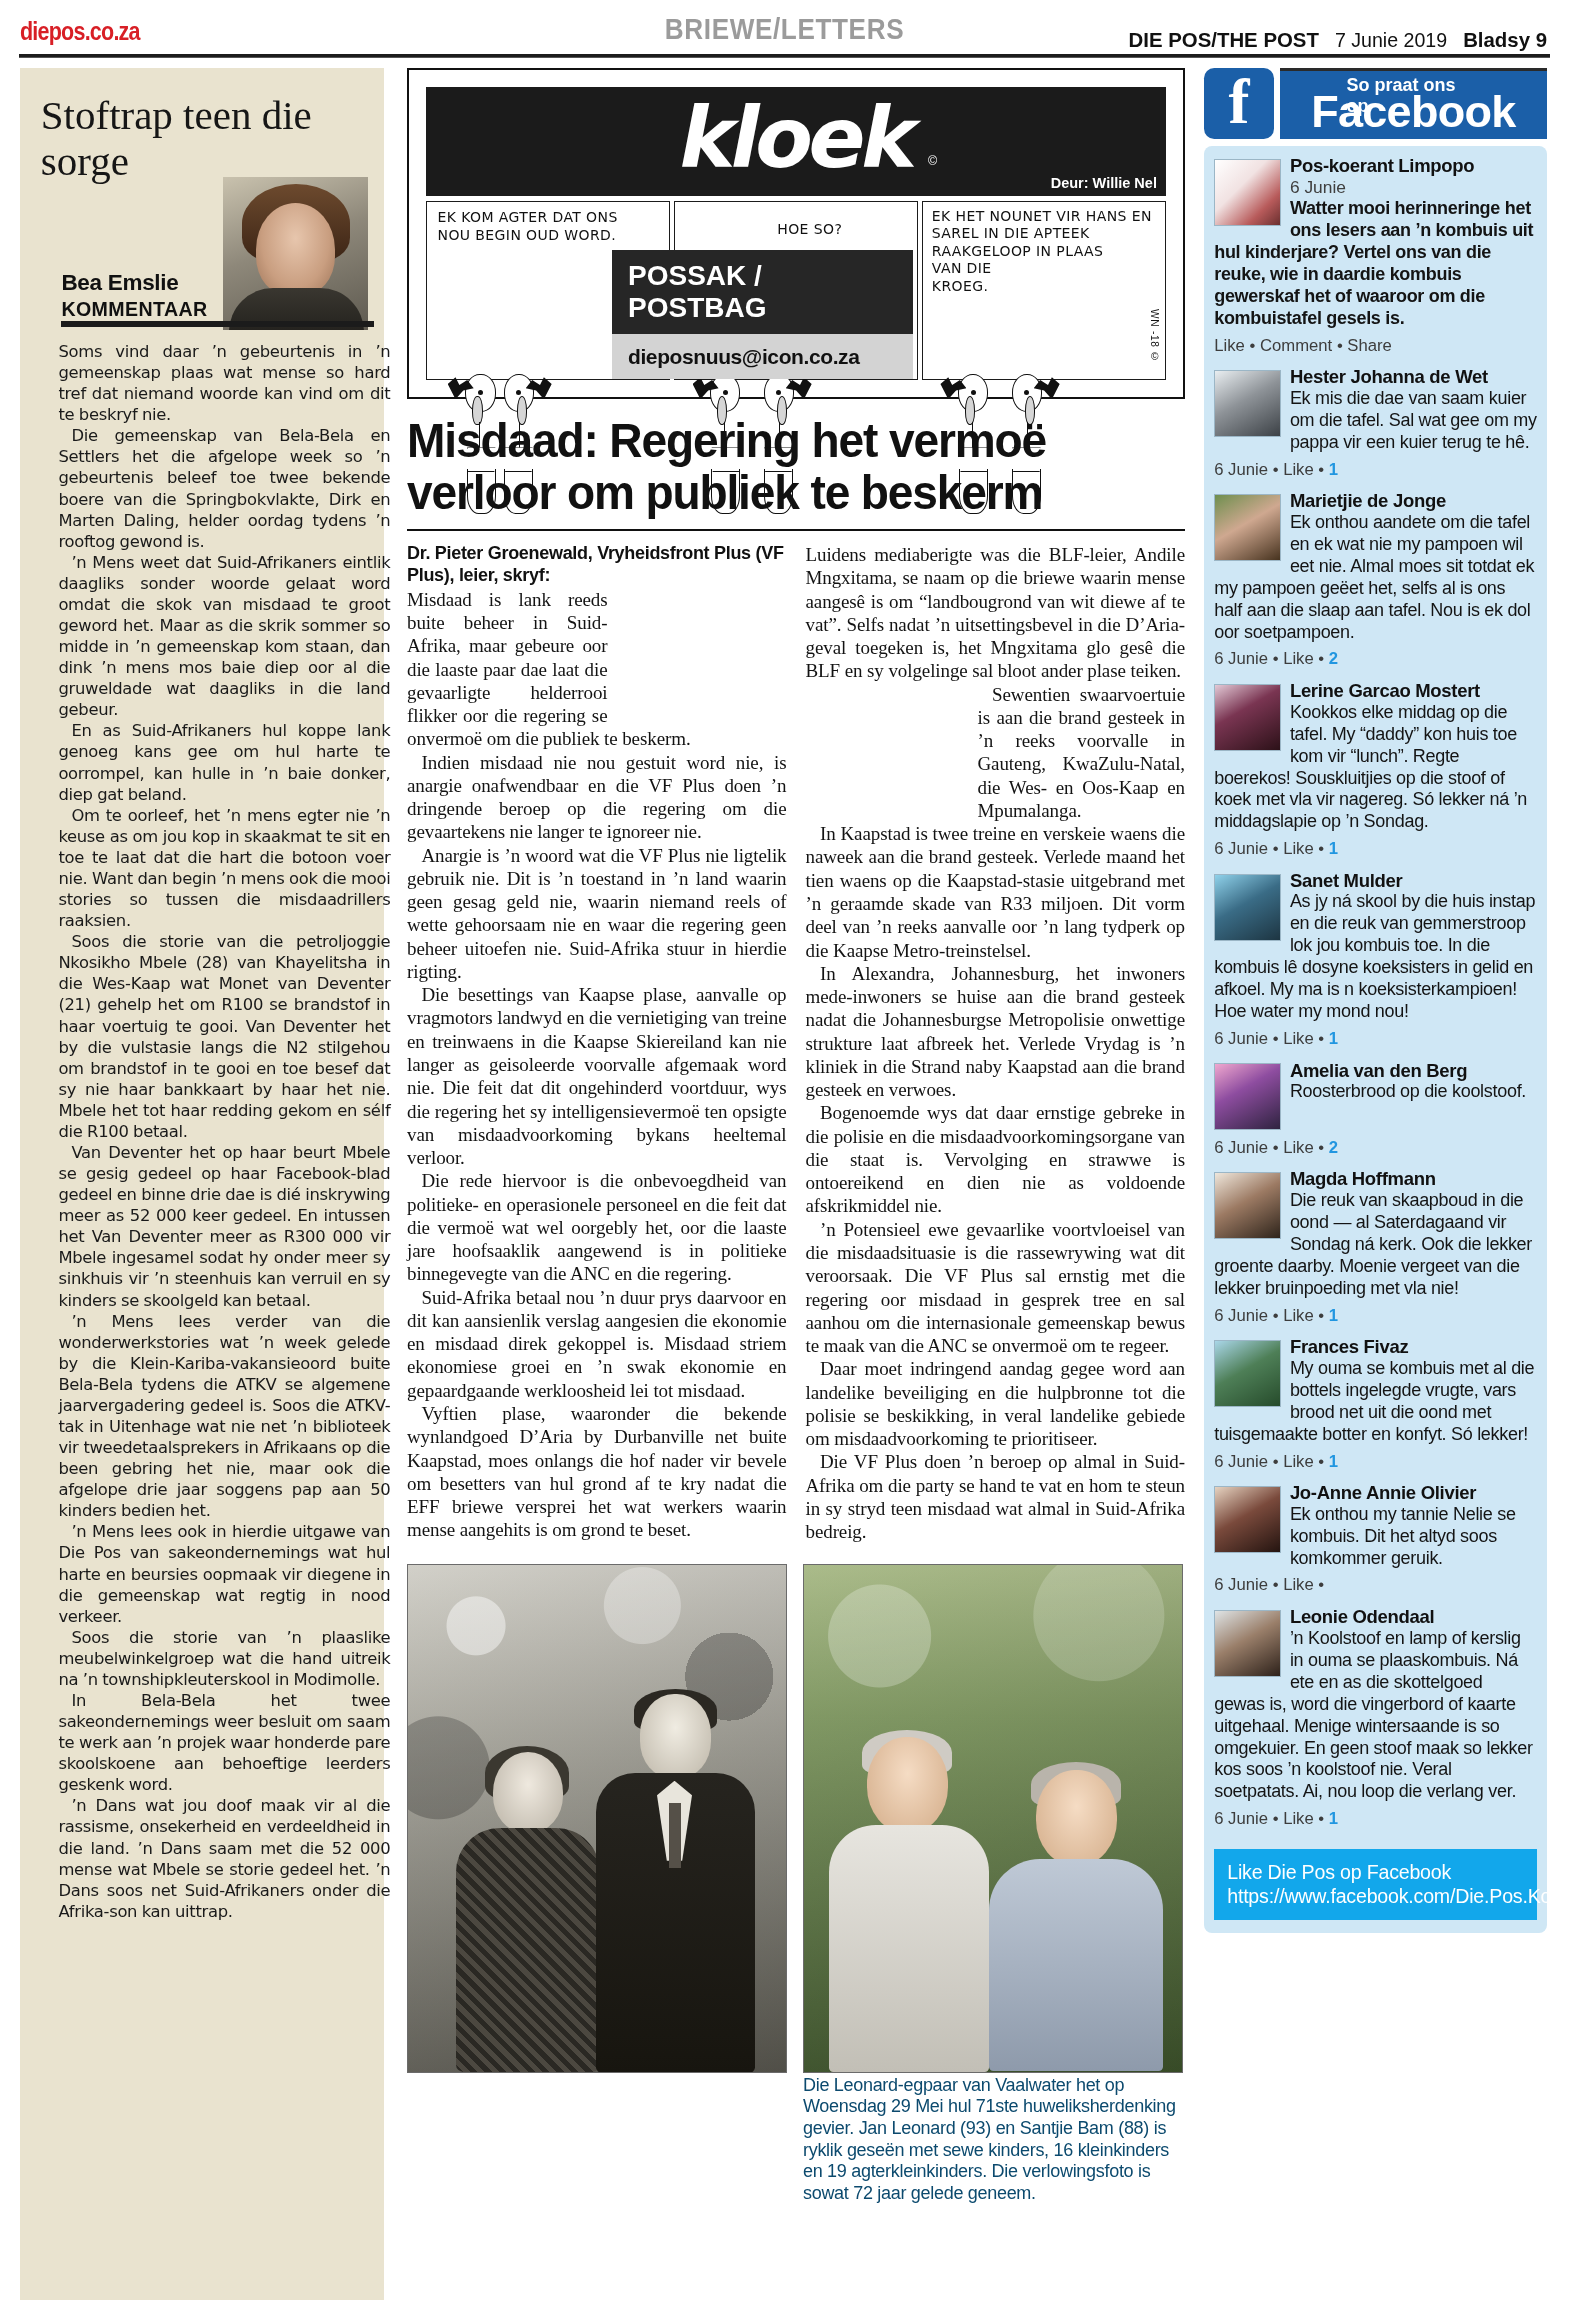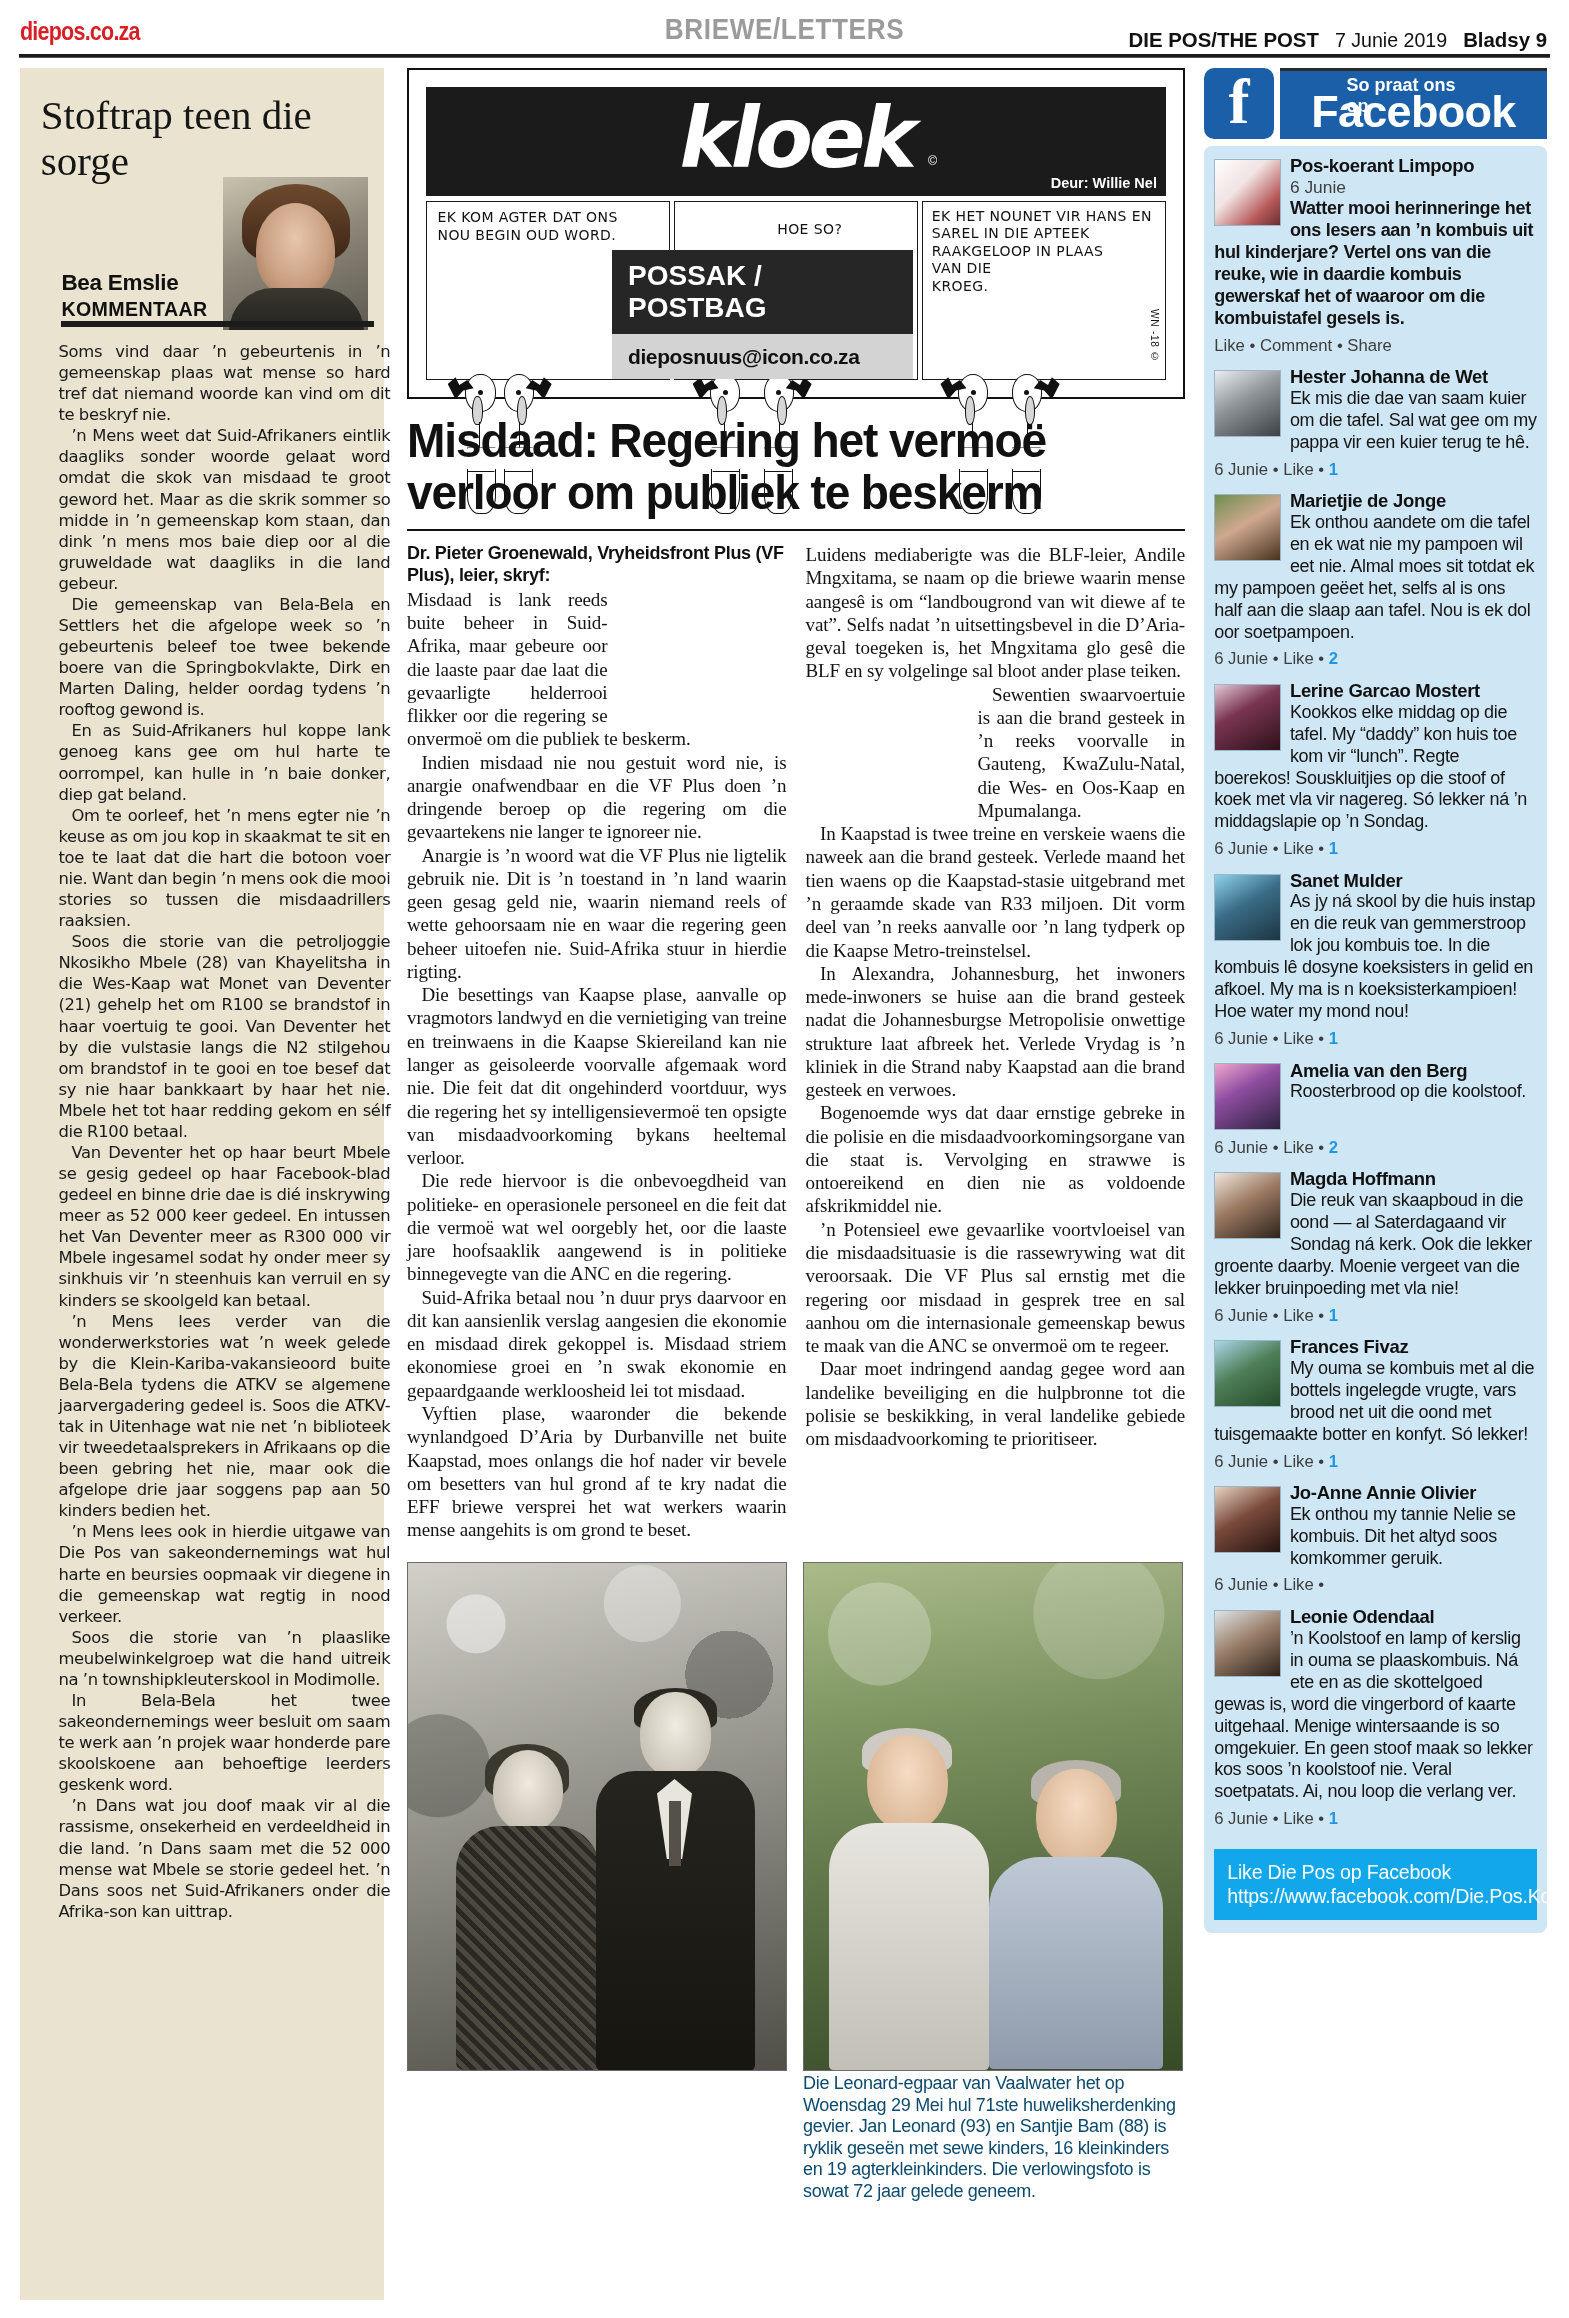--- a/index.html
+++ b/index.html
@@ -394,22 +394,22 @@
     <div class="face"></div>
     <div class="shoulders"></div>
   </div>
   <div class="c1-byline">
     <div class="nm">Bea Emslie</div>
     <div class="rl">KOMMENTAAR</div>
   </div>
   <div class="c1-rule"></div>
   <div class="c1-body" id="opinion-body">
       <p class="first">Soms vind daar ’n gebeurtenis in ’n gemeenskap plaas wat mense so hard tref dat niemand woorde kan vind om dit te beskryf nie.</p>
+      <p>Die gemeenskap van Bela-Bela en Settlers het die afgelope week so ’n gebeurtenis beleef toe twee bekende boere van die Springbokvlakte, Dirk en Marten Daling, helder oordag tydens ’n rooftog gewond is.</p>
       <p>’n Mens weet dat Suid-Afrikaners eintlik daagliks sonder woorde gelaat word omdat die skok van misdaad te groot geword het. Maar as die skrik sommer so midde in ’n gemeenskap kom staan, dan dink ’n mens mos baie diep oor al die gruweldade wat daagliks in die land gebeur.</p>
-      <p>Die gemeenskap van Bela-Bela en Settlers het die afgelope week so ’n gebeurtenis beleef toe twee bekende boere van die Springbokvlakte, Dirk en Marten Daling, helder oordag tydens ’n rooftog gewond is.</p>
       <p>En as Suid-Afrikaners hul koppe lank genoeg kans gee om hul harte te oorrompel, kan hulle in ’n baie donker, diep gat beland.</p>
       <p>Om te oorleef, het ’n mens egter nie ’n keuse as om jou kop in skaakmat te sit en toe te laat dat die hart die botoon voer nie. Want dan begin ’n mens ook die mooi stories so tussen die misdaadrillers raaksien.</p>
       <p>Soos die storie van die petroljoggie Nkosikho Mbele (28) van Khayelitsha in die Wes-Kaap wat Monet van Deventer (21) gehelp het om R100 se brandstof in haar voertuig te gooi. Van Deventer het by die vulstasie langs die N2 stilgehou om brandstof in te gooi en toe besef dat sy nie haar bankkaart by haar het nie. Mbele het tot haar redding gekom en sélf die R100 betaal.</p>
       <p>Van Deventer het op haar beurt Mbele se gesig gedeel op haar Facebook-blad gedeel en binne drie dae is dié inskrywing meer as 52 000 keer gedeel. En intussen het Van Deventer meer as R300 000 vir Mbele ingesamel sodat hy onder meer sy sinkhuis vir ’n steenhuis kan verruil en sy kinders se skoolgeld kan betaal.</p>
       <p>’n Mens lees verder van die wonderwerkstories wat ’n week gelede by die Klein-Kariba-vakansieoord buite Bela-Bela tydens die ATKV se algemene jaarvergadering gedeel is. Soos die ATKV-tak in Uitenhage wat nie net ’n biblioteek vir tweedetaalsprekers in Afrikaans op die been gebring het nie, maar ook die afgelope drie jaar soggens pap aan 50 kinders bedien het.</p>
       <p>’n Mens lees ook in hierdie uitgawe van Die Pos van sakeondernemings wat hul harte en beursies oopmaak vir diegene in die gemeenskap wat regtig in nood verkeer.</p>
       <p>Soos die storie van ’n plaaslike meubelwinkelgroep wat die hand uitreik na ’n townshipkleuterskool in Modimolle.</p>
       <p>In Bela-Bela het twee sakeondernemings weer besluit om saam te werk aan ’n projek waar honderde pare skoolskoene aan behoeftige leerders geskenk word.</p>
       <p>’n Dans wat jou doof maak vir al die rassisme, onsekerheid en verdeeldheid in die land. ’n Dans saam met die 52 000 mense wat Mbele se storie gedeel het. ’n Dans soos net Suid-Afrikaners onder die Afrika-son kan uittrap.</p>
     </div>
@@ -516,20 +516,21 @@
     <div class="art-col">
       <div class="art-body" id="art-right">
           <p class="first">Luidens mediaberigte was die BLF-leier, Andile Mngxitama, se naam op die briewe waarin mense aangesê is om “landbougrond van wit diewe af te vat”. Selfs nadat ’n uitsettingsbevel in die D’Aria-geval toegeken is, het Mngxitama glo gesê die BLF en sy volgelinge sal bloot ander plase teiken.</p>
           <div class="wrap-right"></div>
           <p>Sewentien swaarvoertuie is aan die brand gesteek in ’n reeks voorvalle in Gauteng, KwaZulu-Natal, die Wes- en Oos-Kaap en Mpumalanga.</p>
           <p>In Kaapstad is twee treine en verskeie waens die naweek aan die brand gesteek. Verlede maand het tien waens op die Kaapstad-stasie uitgebrand met ’n geraamde skade van R33 miljoen. Dit vorm deel van ’n reeks aanvalle oor ’n lang tydperk op die Kaapse Metro-treinstelsel.</p>
           <p>In Alexandra, Johannesburg, het inwoners mede-inwoners se huise aan die brand gesteek nadat die Johannesburgse Metropolisie onwettige strukture laat afbreek het. Verlede Vrydag is ’n kliniek in die Strand naby Kaapstad aan die brand gesteek en verwoes.</p>
           <p>Bogenoemde wys dat daar ernstige gebreke in die polisie en die misdaadvoorkomingsorgane van die staat is. Vervolging en strawwe is ontoereikend en dien nie as voldoende afskrikmiddel nie.</p>
           <p>’n Potensieel ewe gevaarlike voortvloeisel van die misdaadsituasie is die rassewrywing wat dit veroorsaak. Die VF Plus sal ernstig met die regering oor misdaad in gesprek tree en sal aanhou om die internasionale gemeenskap bewus te maak van die ANC se onvermoë om te regeer.</p>
           <p>Daar moet indringend aandag gegee word aan landelike beveiliging en die hulpbronne tot die polisie se beskikking, in veral landelike gebiede om misdaadvoorkoming te prioritiseer.</p>
+          <p>Die VF Plus doen ’n beroep op almal in Suid-Afrika om die party se hand te vat en hom te steun in sy stryd teen misdaad wat almal in Suid-Afrika bedreig.</p>
         </div>
     </div>
     <div class="possak">
       <div class="possak-top">POSSAK / POSTBAG</div>
       <div class="possak-bot">dieposnuus@icon.co.za</div>
     </div>
   </div>
 
   <div class="photos">
     <div class="photo-old">

